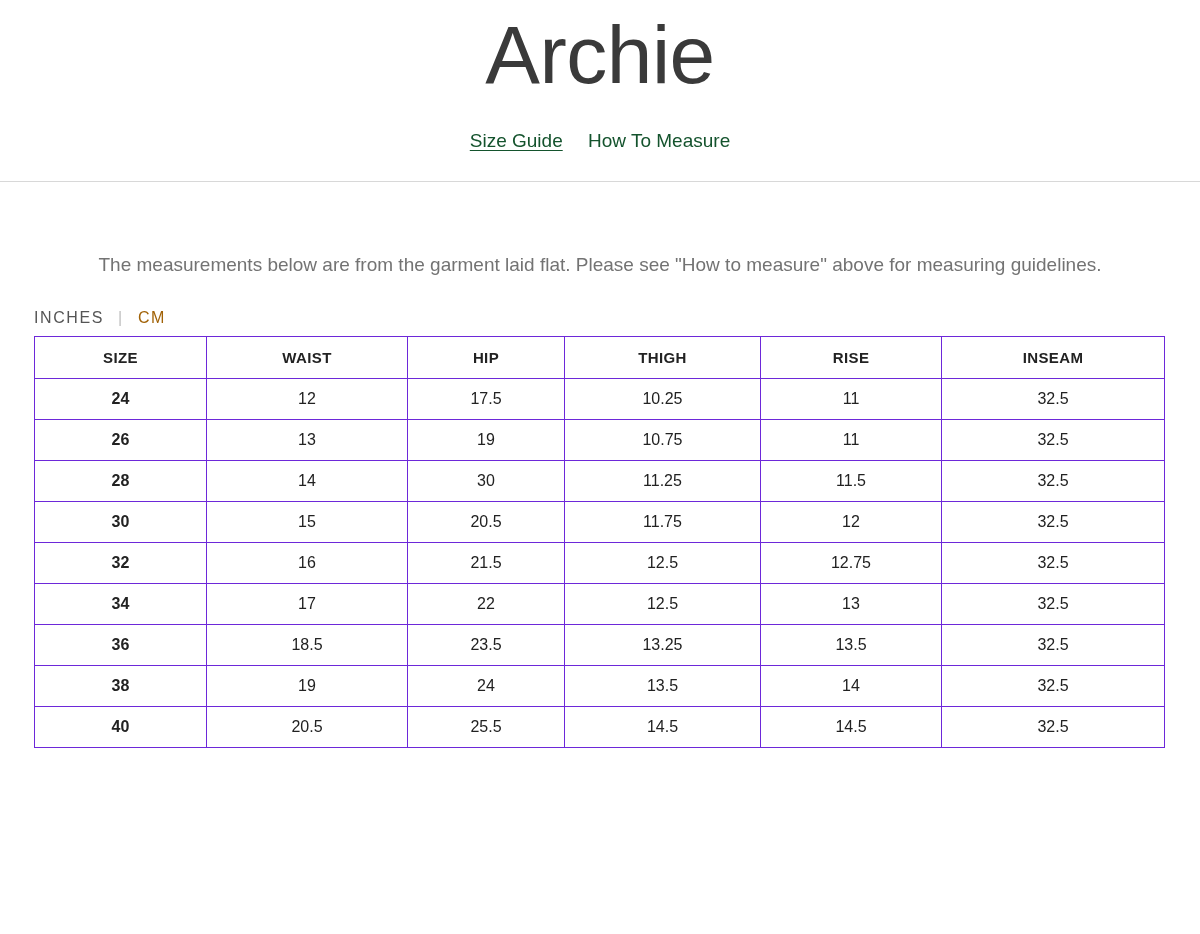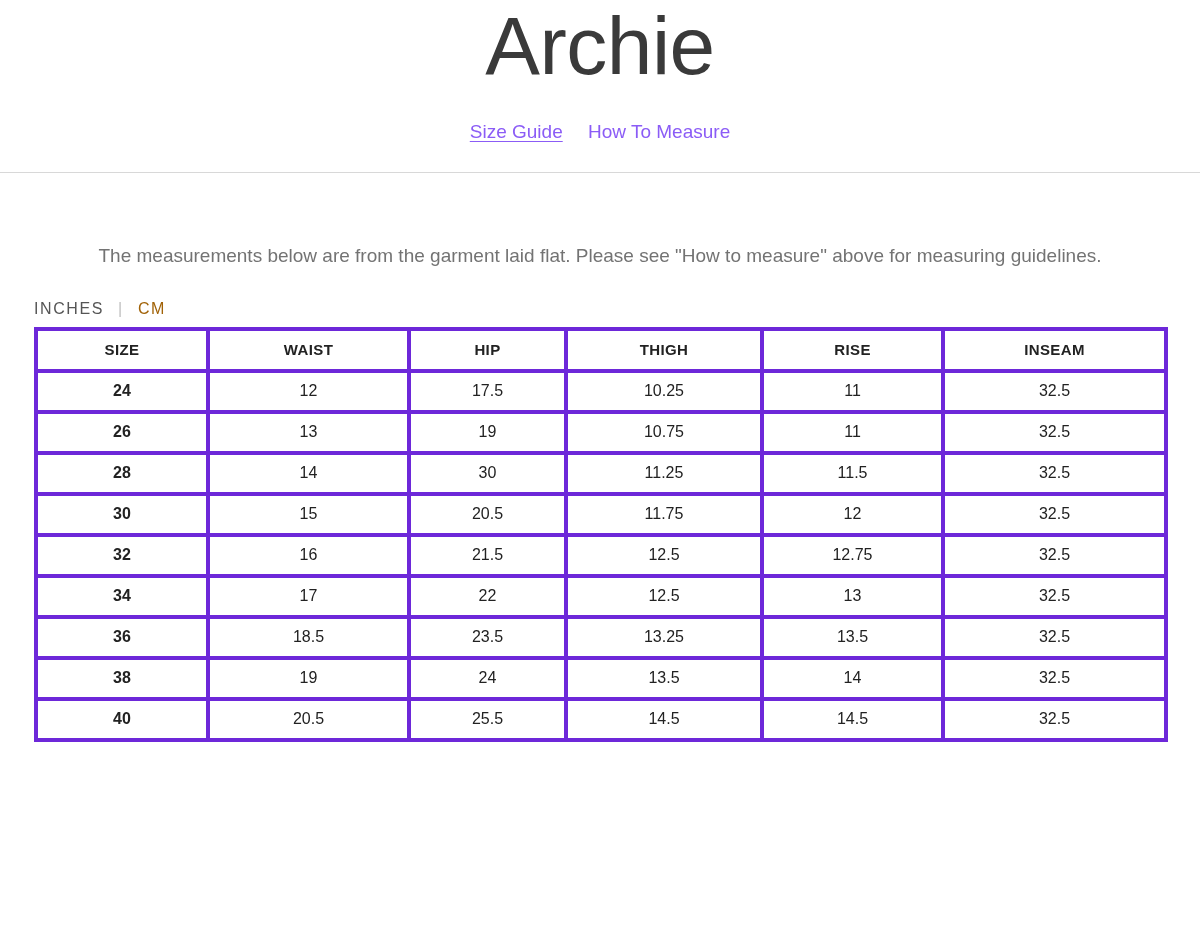--- a/index.html
+++ b/index.html
@@ -20,30 +20,30 @@
     position: relative;
   }
   
   .brand {
     text-align: center;
     font-size: 82px;
     line-height: 1;
     font-weight: 400;
     color: #3a3a3a;
     letter-spacing: -0.5px;
-    padding-top: 5px;
+    padding-top: 14px;
   }
   .nav {
     text-align: center;
     margin-top: 34px;
     font-size: 19px;
     color: #2f2f2f;
   }
   .nav a {
-    color: #8b5cf6;
+    color: #14532d;
     text-decoration: none;
     margin: 0 10px;
   }
   .nav a.active {
     text-decoration: underline;
     text-underline-offset: 3px;
   }
   .header-rule {
     margin-top: 29px;
     border: 0;
@@ -88,21 +88,21 @@
   }
   
   table.size-table {
     border-collapse: collapse;
     width: 1130px;
     margin-left: 34px;
     table-layout: fixed;
   }
   table.size-table th,
   table.size-table td {
-    border: 4px solid #6d28d9;
+    border: 1px solid #6d28d9;
     height: 41px;
     text-align: center;
     font-size: 16px;
     color: #222222;
     font-weight: 400;
     padding: 0;
   }
   table.size-table thead th {
     font-weight: bold;
     font-size: 15px;

